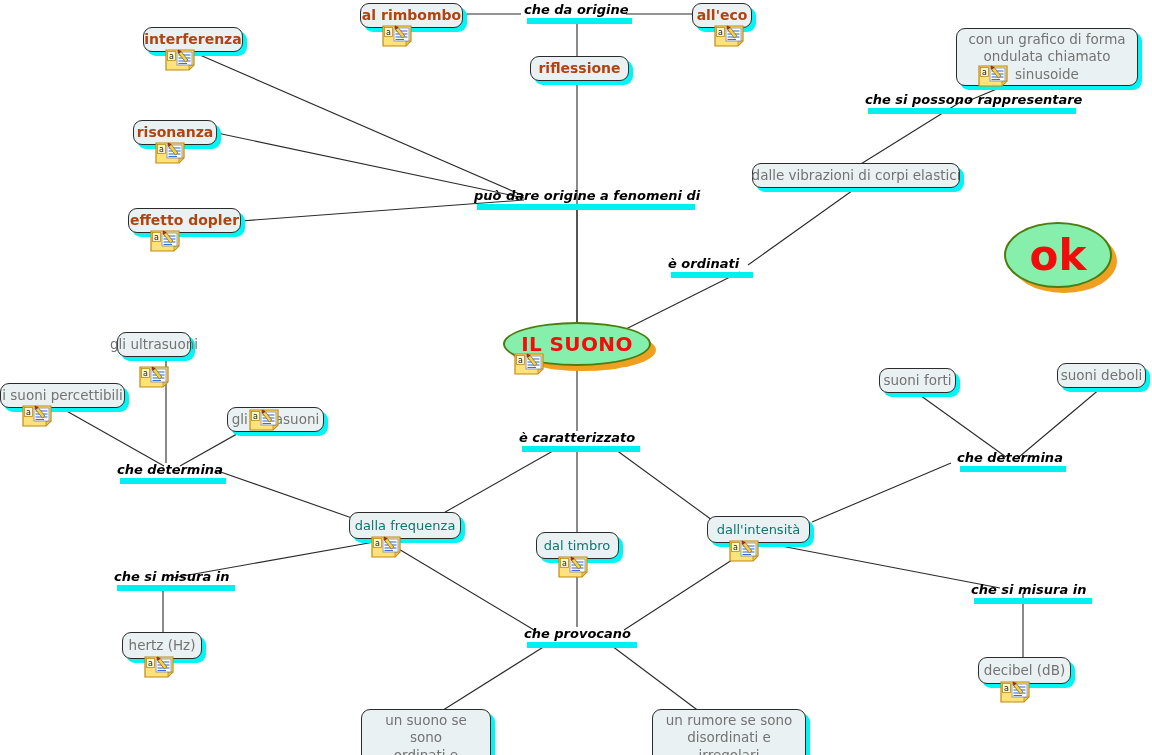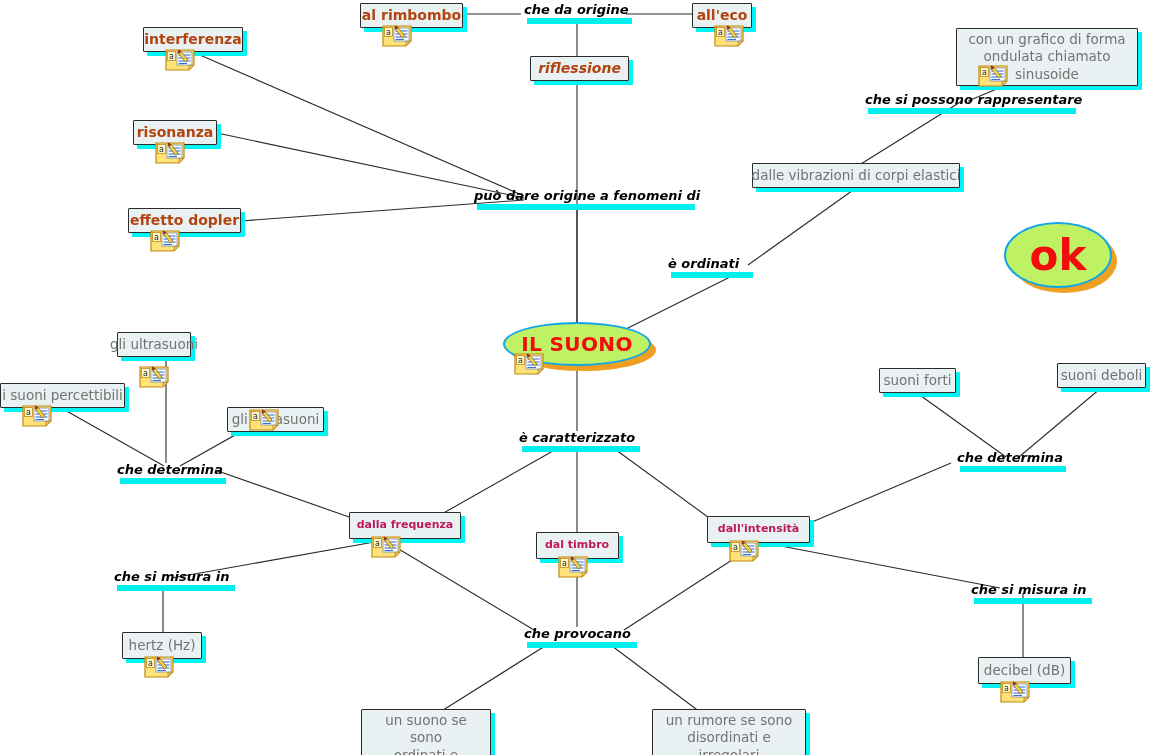--- a/index.html
+++ b/index.html
@@ -27,47 +27,47 @@
     pointer-events: none;
   }
 
   
   .node {
     position: absolute;
     z-index: 3;
     box-sizing: border-box;
     background: #eaf1f3;
     border: 1.6px solid #2b2b2b;
-    border-radius: 1px;
+    border-radius: 9px;
     box-shadow: 4px 4px 0 0 #00f5f5;
     display: flex;
     align-items: center;
     justify-content: center;
     text-align: center;
     padding: 2px 9px;
     line-height: 1.18;
     color: #333333;
     font-size: 13.5px;
     white-space: nowrap;
   }
   .node .txt { display: block; }
 
   
   .node.brown  { color: #b2430f; font-weight: bold; font-size: 14px; }
-  .node.blue   { color: #be185d; font-weight: bold; font-size: 11px; }
+  .node.blue   { color: #0f766e; font-weight: normal; font-size: 13px; }
   .node.plain  { color: #737373; font-weight: normal; }
   .node.multi  { white-space: normal; line-height: 1.28; }
 
   
   .ellipse {
     position: absolute;
     z-index: 3;
     box-sizing: border-box;
-    background: #bef264;
-    border: 2px solid #0ea5e9;
+    background: #86efac;
+    border: 2px solid #4d7c0f;
     border-radius: 50%;
     box-shadow: 6px 6px 0 -1px #f0a020;
     display: flex;
     align-items: center;
     justify-content: center;
     color: #f20d0d;
     font-weight: bold;
   }
   .ellipse.main { font-size: 20px; letter-spacing: .4px; }
   .ellipse.okbadge { font-size: 42px; letter-spacing: 0px; }
@@ -175,21 +175,21 @@
             <line x1="13.5" y1="6" x2="25.5" y2="6"></line>
             <line x1="13.5" y1="9" x2="25.5" y2="9"></line>
             <line x1="13.5" y1="12" x2="25.5" y2="12"></line>
             <line x1="13.5" y1="14.5" x2="22" y2="14.5"></line>
           </g>
           <g transform="rotate(-38 19 9)">
             <rect x="17.6" y="2" width="3.2" height="11" fill="#f2d24a" stroke="#8a6a10" stroke-width="0.7"></rect>
             <path d="M17.6 2 L19.2 -1 L20.8 2 Z" fill="#b03020" stroke="#7a1a10" stroke-width="0.6"></path>
           </g>
         </svg></div>
-      <div class="node brown" style="left: 530px; top: 56px; width: 99px; min-height: 25px; font-style: italic;">
+      <div class="node brown" style="left: 530px; top: 56px; width: 99px; min-height: 25px;">
         <span class="txt">riflessione</span>
       </div>
       <div class="node brown" style="left: 143px; top: 27px; width: 100px; min-height: 25px;">
         <span class="txt">interferenza</span>
       </div>
       <div class="noteicon" style="left: 165px; top: 49px;"><svg viewBox="0 0 30 22" width="30" height="22" xmlns="http://www.w3.org/2000/svg">
           <path d="M1 1 H29 V16 L24 21 H1 Z" fill="#ffe27a" stroke="#c08a10" stroke-width="1.2"></path>
           <path d="M24 21 L24 16 L29 16 Z" fill="#e8c55a" stroke="#c08a10" stroke-width="0.8"></path>
           <rect x="2.5" y="2.5" width="8" height="9" fill="#fff6cc" stroke="#c08a10" stroke-width="0.8"></rect>
           <text x="6.5" y="10" font-family="DejaVu Sans, sans-serif" font-size="8" text-anchor="middle" fill="#222">a</text>

